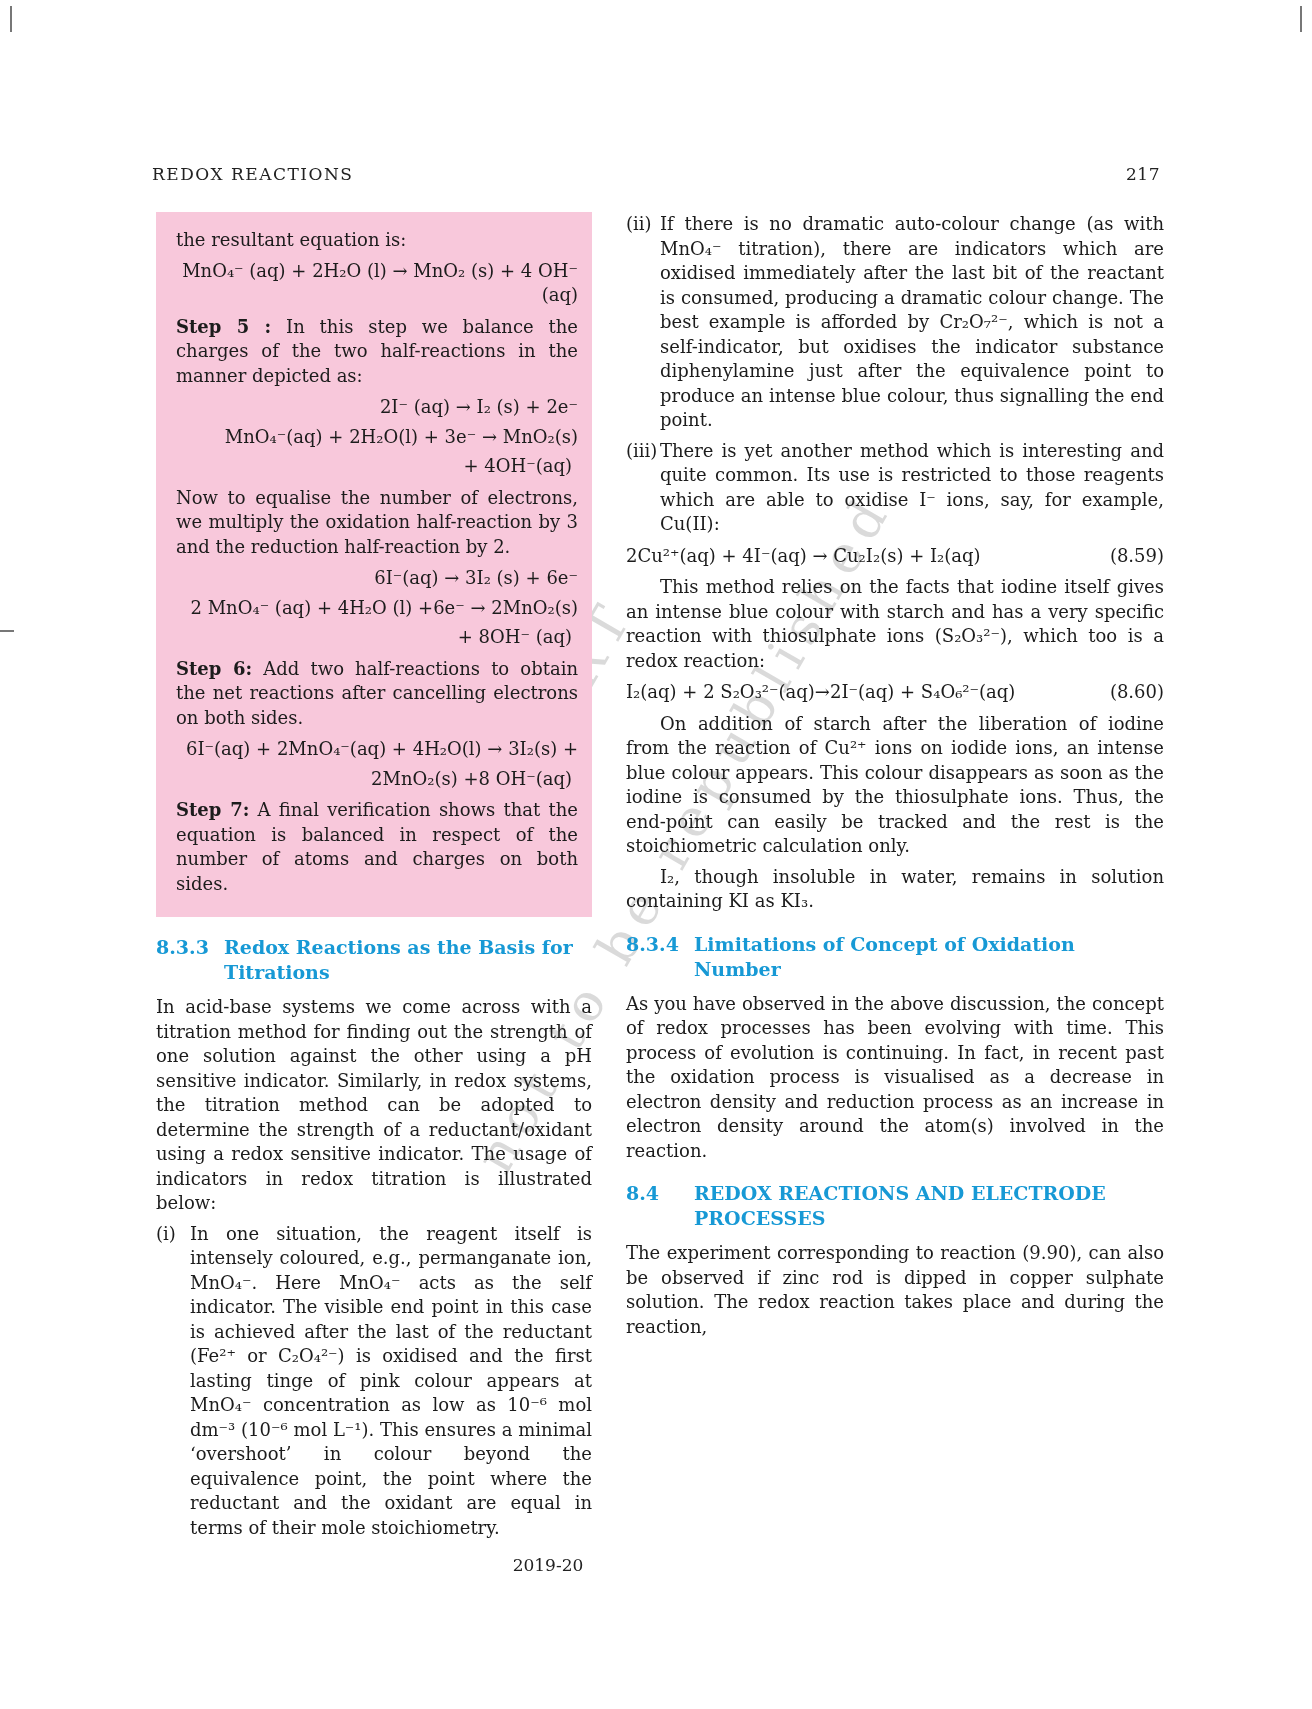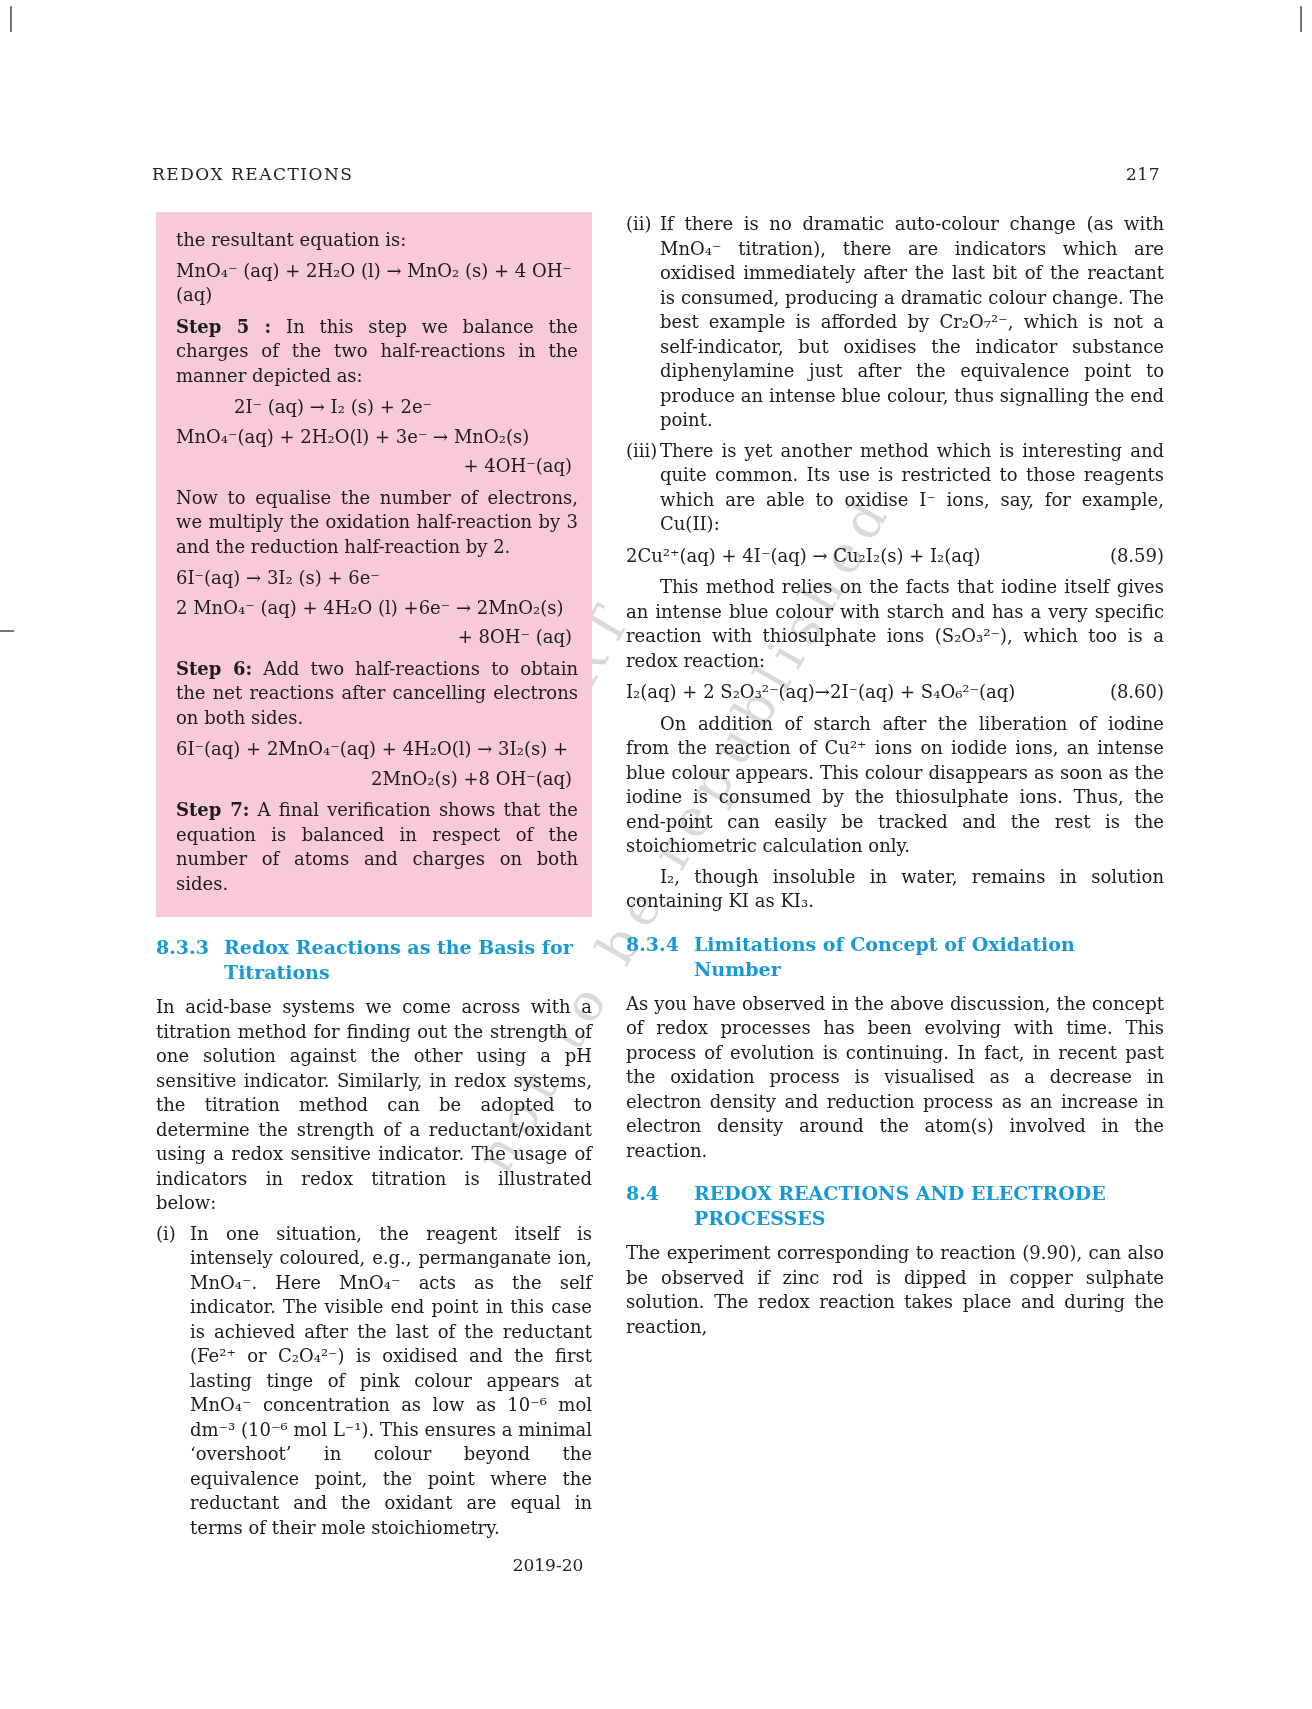--- a/index.html
+++ b/index.html
@@ -31,21 +31,21 @@
     font-size:18px; line-height:24.5px;
   }
   .col-left  { width:436px; flex:none; }
   .col-right { flex:1; }
 
   .pink-box {
     background:#f8c8db;
     padding:16px 14px 14px 20px;
   }
   .pb-line   { margin-bottom:6px; }
-  .pb-eq     { margin:5px 0; }
+  .pb-eq     { margin:5px 0;text-align:right; }
   .pb-eq.ind { margin-left:58px; }
   .pb-eq.rt  { text-align:right; padding-right:6px; margin-top:0; }
   .pb-para   { text-align:justify; margin:7px 0; }
 
   .section-heading {
     display:flex; gap:14px;
     color:#1799d5; font-weight:bold;
     font-size:19px; line-height:25px;
     margin:18px 0 10px 0;
   }

